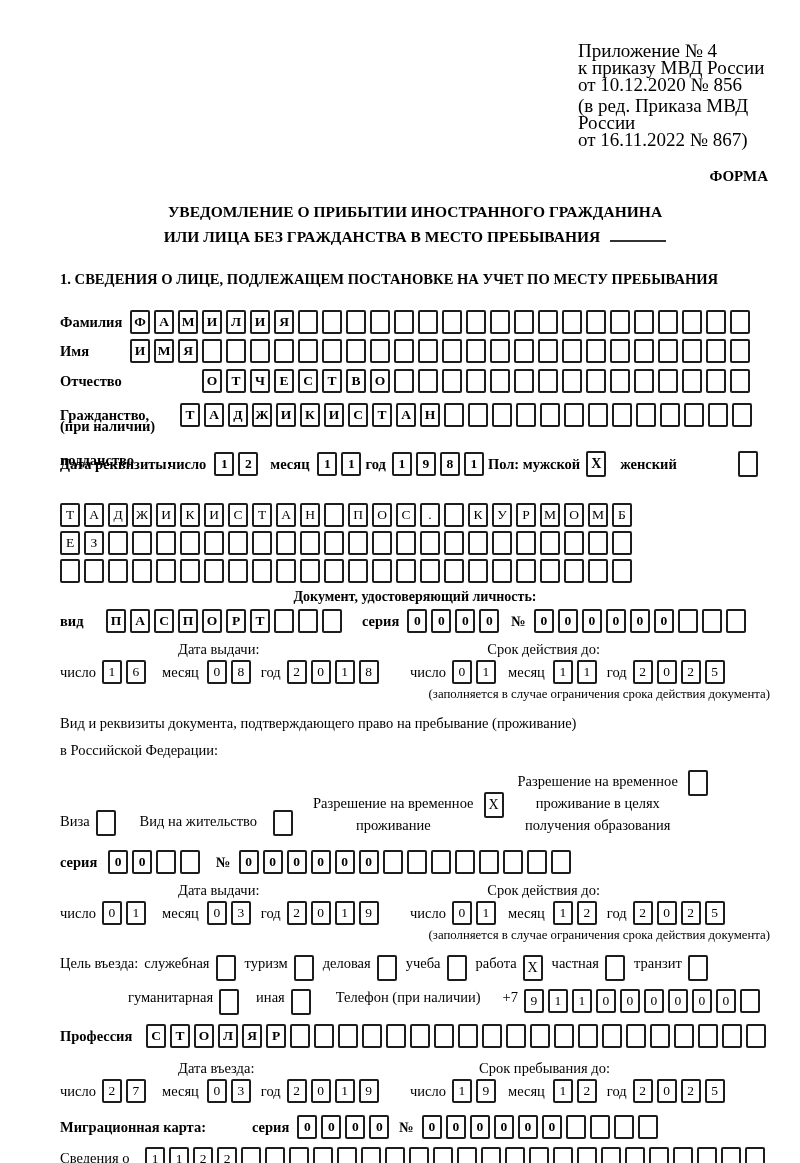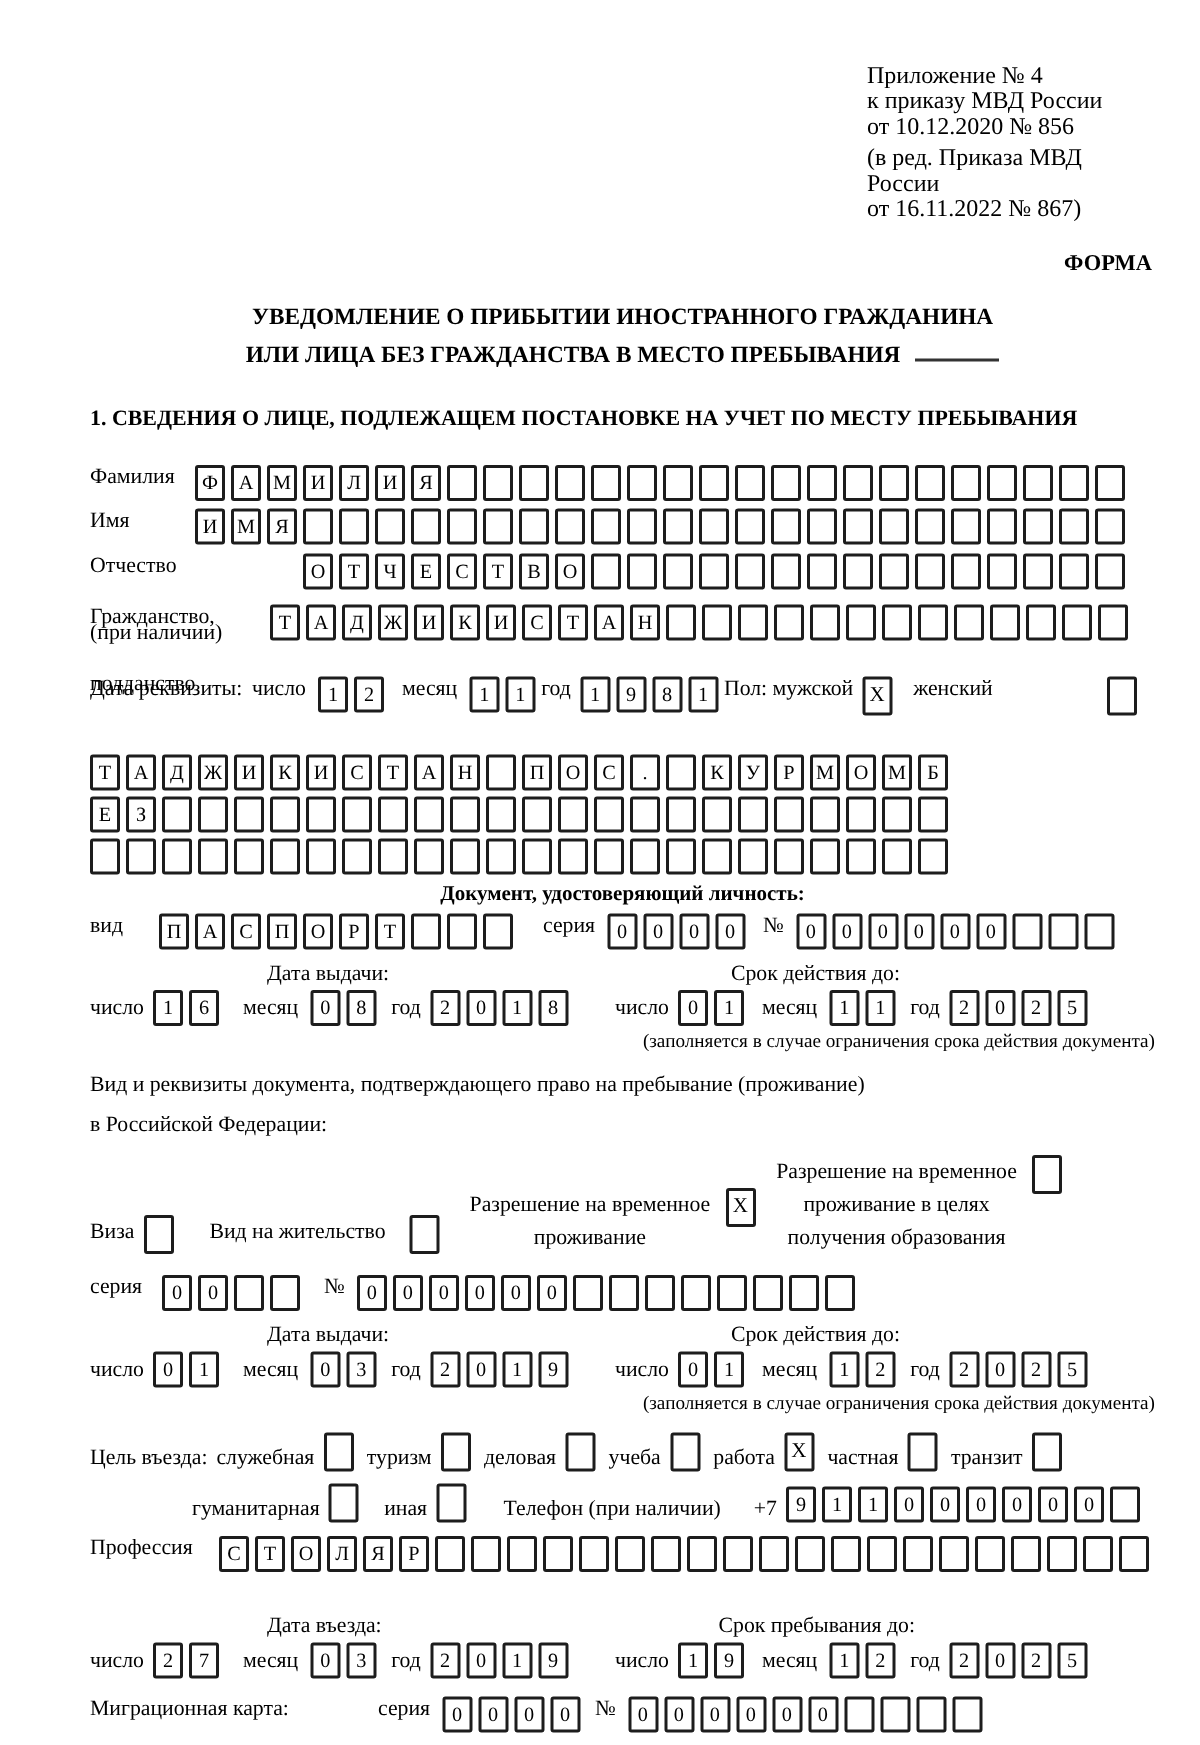--- a/index.html
+++ b/index.html
@@ -7,30 +7,30 @@
         box-sizing:border-box;padding:42px 30px 10px 60px;overflow:hidden;
         font-family:"Liberation Serif","DejaVu Serif",serif;}
   .page *{box-sizing:border-box;}
   .lab{font-size:14.5px;white-space:nowrap;}
   
   .boxes{display:flex;flex:none;}
   .cell{width:20px;height:24px;border:2px solid #1d1d1d;border-radius:2px;margin-right:4px;
         display:flex;align-items:center;justify-content:center;font-size:13.5px;flex:none;background:#fff;}
   .cbox{width:20px;height:26px;border:2px solid #1d1d1d;border-radius:2px;flex:none;
         display:flex;align-items:center;justify-content:center;font-size:14px;background:#fff;}
-  .frow{display:flex;align-items:flex-start;}
+  .frow{display:flex;align-items:center;font-weight:bold;}
   .ftop{display:flex;align-items:flex-start;}
   .stack{display:flex;flex-direction:column;gap:4px;}
   .labcol span{display:block;font-size:14.5px;line-height:26px;white-space:nowrap;}
   .labcol.tight span{line-height:22px;}
   .rel{position:relative;}
   .sub{position:absolute;top:25px;left:0;font-size:14.5px;white-space:nowrap;margin-top:20px;}
   
   .hdr{display:flex;justify-content:flex-end;}
-  .hdr-block{width:192px;font-size:16px;line-height:17px;}
+  .hdr-block{width:192px;font-size:19px;line-height:17px;}
   .hdr-block .gap{height:4px;}
   .forma{text-align:right;font-weight:bold;font-size:15px;margin-top:20px;padding-right:2px;}
   .title{text-align:center;font-weight:bold;font-size:15.5px;line-height:25px;margin-top:14px;}
   .uline{display:inline-block;width:56px;border-bottom:2px solid #333;margin-left:10px;}
   .sec-heading{font-weight:bold;font-size:14.6px;margin-top:22px;white-space:nowrap;}
   .doc-heading{text-align:center;font-weight:bold;font-size:14px;margin-top:6px;}
   
   .dheads{display:flex;font-size:14.5px;margin-top:8px;}
   .daterow{display:flex;align-items:center;margin-top:2px;}
   .dgroup{display:flex;align-items:center;flex:none;}
@@ -38,21 +38,21 @@
   .note-r{text-align:right;font-size:12.8px;margin-top:3px;}
   .ml6{margin-left:6px;} .ml8{margin-left:8px;} .ml10{margin-left:10px;}
   .ml12{margin-left:12px;} .ml14{margin-left:14px;} .ml16{margin-left:16px;}
   .ml20{margin-left:20px;} .ml24{margin-left:24px;}
   .mr6{margin-right:6px;} .mr8{margin-right:8px;}
   
   .optrow{display:flex;align-items:flex-end;margin-top:6px;}
   .opt{display:flex;align-items:flex-start;}
   .optlab{font-size:14.5px;text-align:center;line-height:22px;}
   .intro{font-size:14.5px;line-height:27px;margin-top:8px;}
-  .purpose{display:flex;align-items:flex-end;margin-top:12px;flex-wrap:nowrap;}
+  .purpose{display:flex;align-items:flex-start;margin-top:12px;flex-wrap:nowrap;}
   .purpose .lab{margin-right:6px;}
   .purpose .cbox{margin-right:9px;}
 </style>
 </head>
 <body>
 
 <div class="page">
 
   <div class="hdr">
     <div class="hdr-block">
@@ -562,21 +562,21 @@
         <span class="cell"></span>
         <span class="cell"></span>
         <span class="cell"></span>
         <span class="cell"></span>
         <span class="cell"></span>
         <span class="cell"></span>
         <span class="cell"></span>
       </div>
   </div>
 
-  <div class="dheads" style="margin-top:28px">
+  <div class="dheads" style="margin-top:12px">
     <span style="margin-left:118px">Дата въезда:</span>
     <span style="margin-left:auto;margin-right:160px">Срок пребывания до:</span>
   </div>
   <div class="daterow">
     <div class="dgroup dgl">
       <span class="lab mr6">число</span>
       <div class="boxes">
           <span class="cell">2</span>
           <span class="cell">7</span>
         </div>

